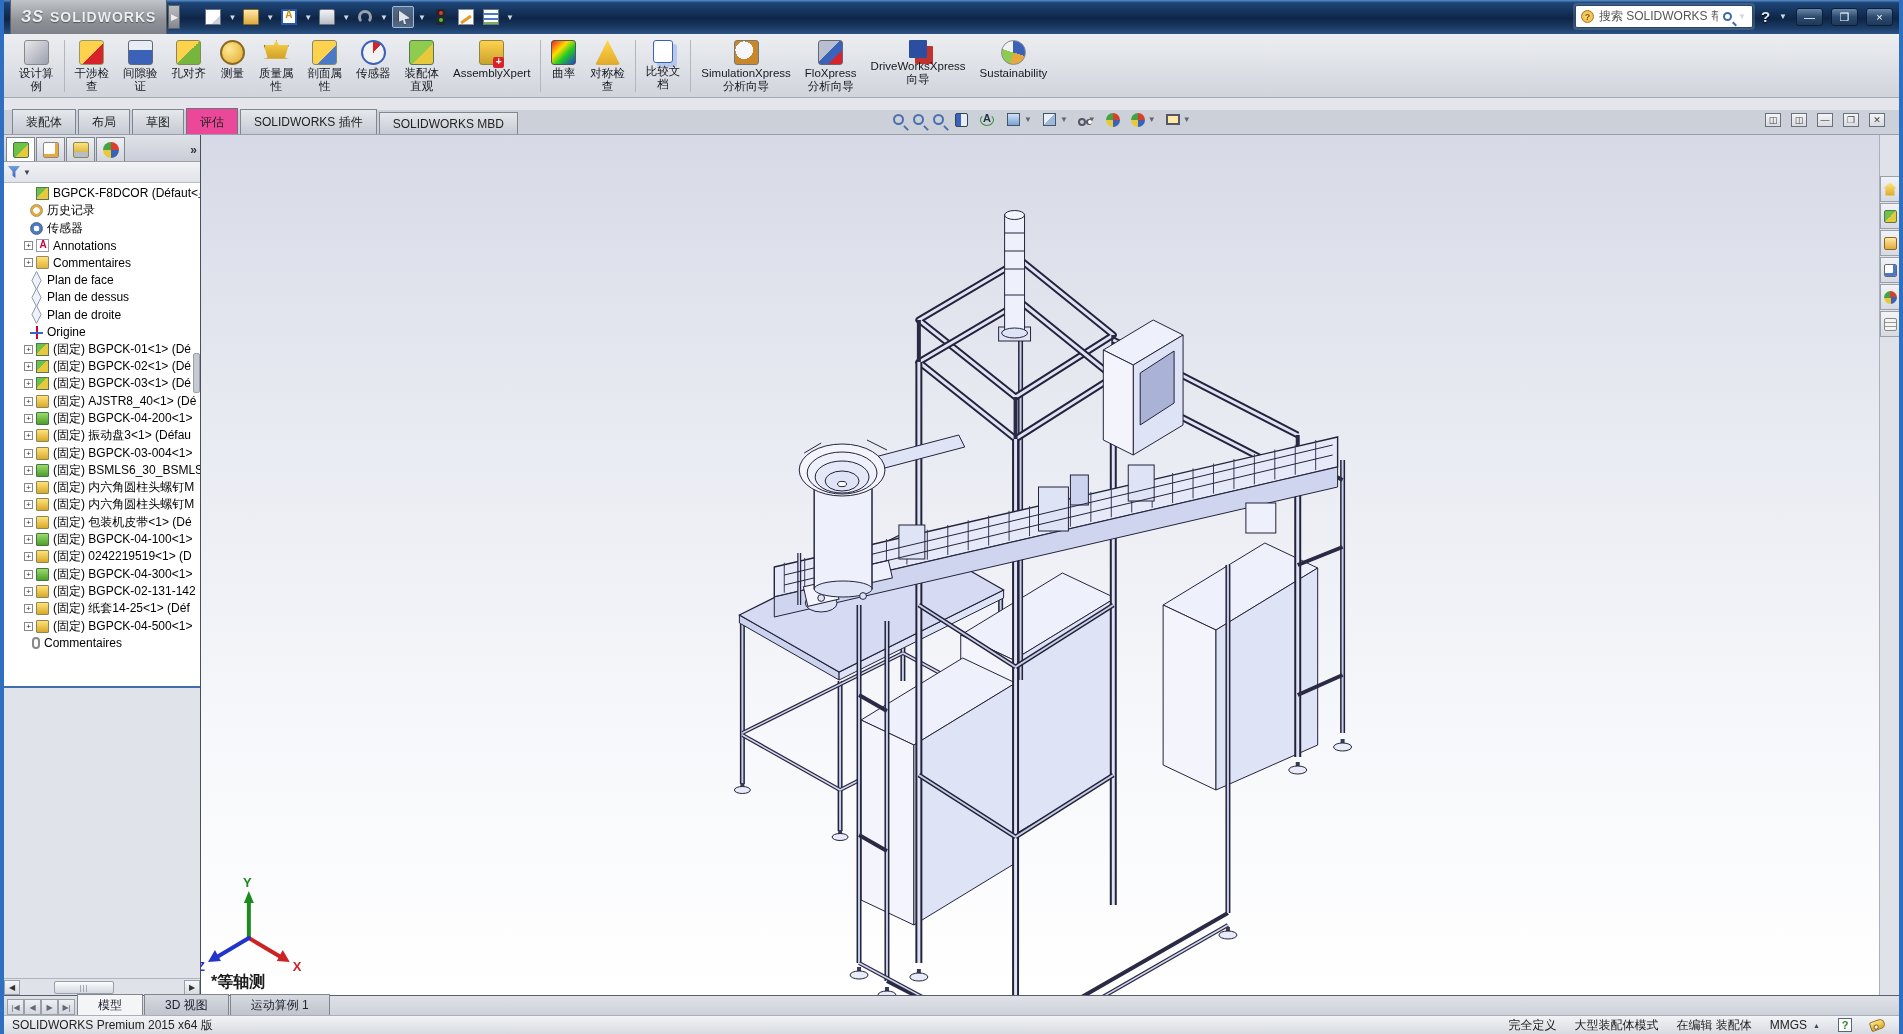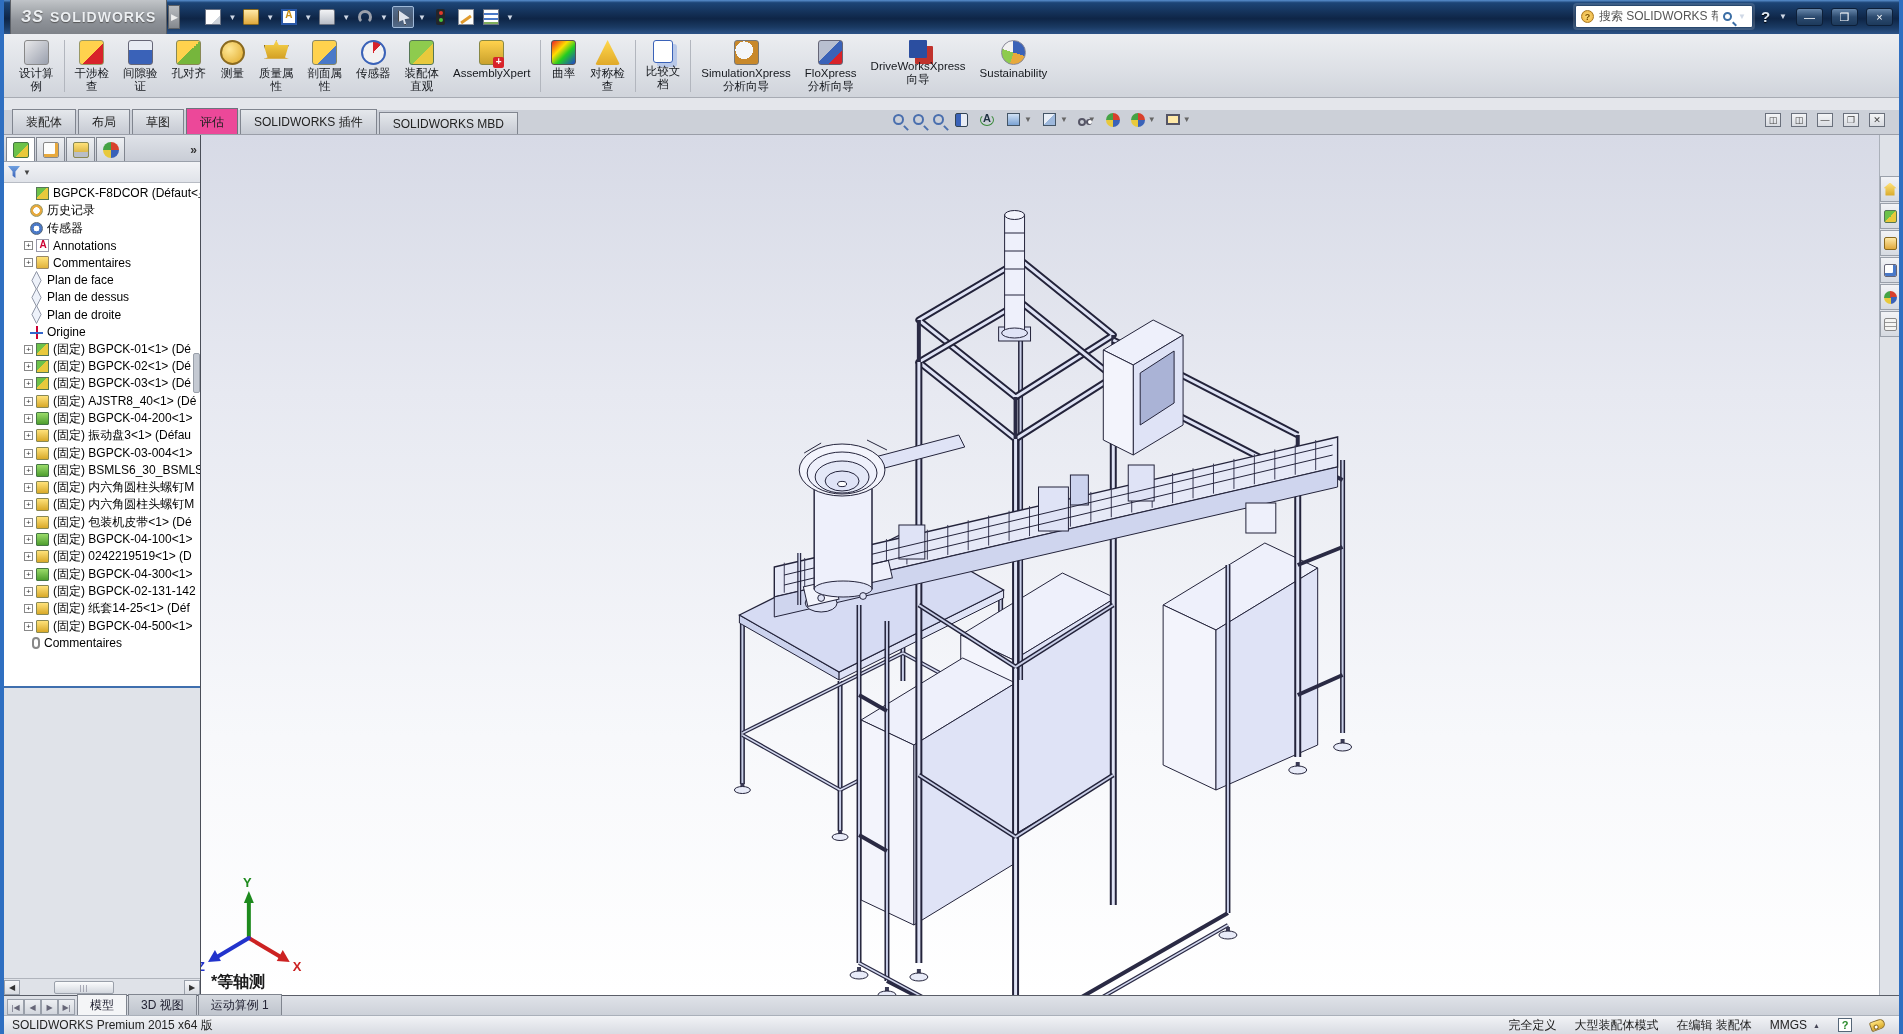--- a/index.html
+++ b/index.html
@@ -160,21 +160,21 @@
   .tpi-vp{background:#fff;border:1px solid #667;box-shadow:inset -3px -3px 0 #4a79c8;}
   .tpi-app{background:conic-gradient(#d8402c 0 25%,#3a62b8 25% 50%,#e8c93c 50% 75%,#45a345 75%);border-radius:50%;}
   .tpi-props{background:#f4f4f2;border:1px solid #888;background-image:linear-gradient(#f4f4f2 3px,#999 3px,#999 4px,#f4f4f2 4px,#f4f4f2 7px,#999 7px,#999 8px,#f4f4f2 8px);}
   .tp-spacer{height:40px;}
   
   .bottom-tabs{position:absolute;left:0;top:995px;right:0;height:20px;background:linear-gradient(#dfe2e8,#cdd1d9);
      border-top:1px solid #5a5e68;display:flex;align-items:flex-end;}
   .bnav{display:flex;margin:0 2px 0 3px;}
   .bnav-btn{width:17px;height:16px;border:1px solid #9aa0aa;background:linear-gradient(#eef0f3,#d2d6dd);
      font-size:8px;color:#667;text-align:center;line-height:15px;}
-  .btab{padding:2px 12px 1px;border:1px solid #80858f;border-bottom:none;background:linear-gradient(#d6dae0,#bfc4cd);
+  .btab{padding:2px 20px 1px;border:1px solid #80858f;border-bottom:none;background:linear-gradient(#d6dae0,#bfc4cd);
      margin-right:1px;font-size:12px;color:#223;white-space:nowrap;}
   .btab.active{background:#f4f5f7;}
   
   .statusbar{position:absolute;left:0;top:1015px;right:0;height:19px;background:linear-gradient(#f2f3f6,#d8dbe2);
      border-top:1px solid #aab0ba;display:flex;align-items:center;font-size:12px;color:#222;}
   .sb-left{margin-left:8px;}
   .sb-right{margin-left:auto;display:flex;align-items:center;gap:18px;margin-right:14px;}
   .sb-units{display:flex;align-items:center;gap:6px;}
   .sb-caret{font-size:7px;color:#445;}
   .sb-q{width:14px;height:14px;border:1px solid #567;background:#fff;color:#2a8a2a;font-weight:bold;font-size:11px;text-align:center;line-height:13px;}

